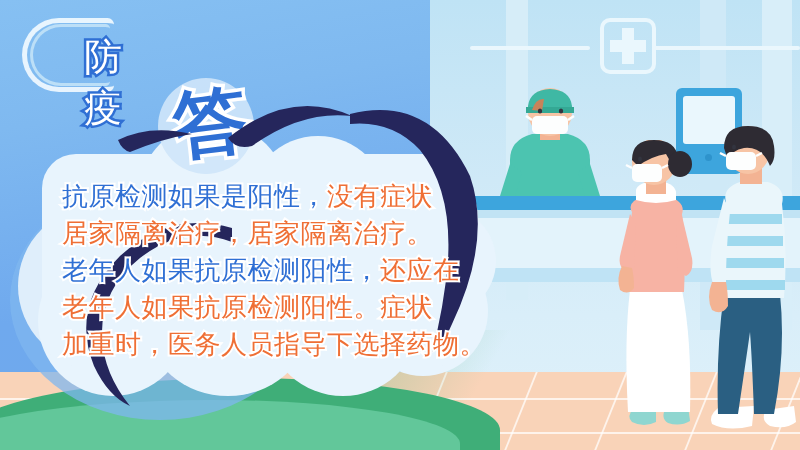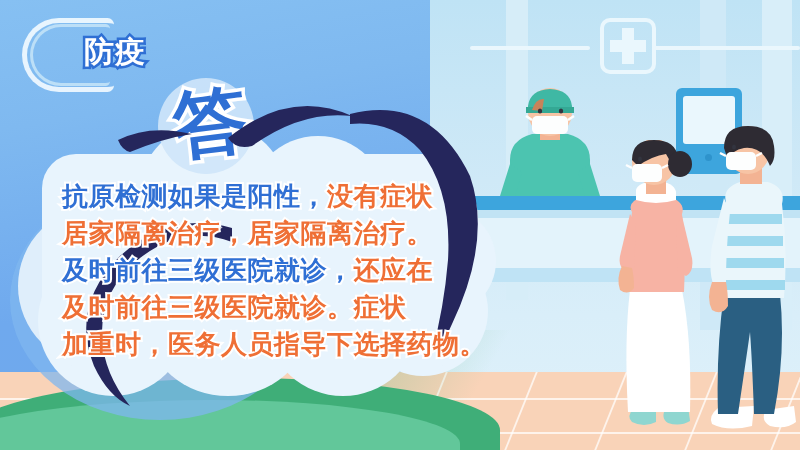--- a/index.html
+++ b/index.html
@@ -118,21 +118,21 @@
     transform:rotate(-7deg);
   }
 
   
   .swoosh { position:absolute; pointer-events:none; }
 
   
   .answer-text {
     position:absolute; left:62px; top:178px; width:420px;
     font-family:"DejaVu Sans","Liberation Sans",sans-serif;
-    font-size:26px; font-weight:bold; line-height:37px;
+    font-size:26px; font-weight:normal; line-height:37px;
     letter-spacing:.5px;
   }
   .answer-text .line { white-space:nowrap; }
   .t-blue { color:#2f6fd4; -webkit-text-stroke:4px #ffffff; paint-order:stroke fill; }
   .t-orange { color:#ef6f35; -webkit-text-stroke:4px #ffffff; paint-order:stroke fill; }
 
   
   .logo { position:absolute; left:14px; top:16px; width:140px; height:80px; }
   .logo-shield {
     position:absolute; left:8px; top:2px; width:92px; height:74px;
@@ -140,21 +140,21 @@
     border-radius:46px 8px 8px 46px;
     opacity:.95;
   }
   .logo-shield2 {
     position:absolute; left:16px; top:8px; width:80px; height:62px;
     border:3px solid #bcdff7; border-right:none;
     border-radius:40px 6px 6px 40px;
   }
   .logo-main {
     position:absolute; left:34px; top:16px;
-    font-family:"DejaVu Sans",sans-serif; font-size:30px; font-weight:bold;
+    font-family:"DejaVu Sans",sans-serif; font-size:38px; font-weight:normal;
     color:#ffffff;
     -webkit-text-stroke:5px #2f6fd4; paint-order:stroke fill;
     letter-spacing:1px;
     padding-left:36px;
   }
   .logo-sub {
     position:absolute; left:48px; top:48px;
     font-family:"DejaVu Sans",sans-serif; font-size:19px; font-weight:bold;
     color:#f9a825;
     -webkit-text-stroke:4px #ffffff; paint-order:stroke fill;
@@ -281,22 +281,22 @@
     <path d="M228 58 Q290 8 352 36 Q302 30 252 66 Q236 70 228 58 Z" fill="#25265c"></path>
     <path d="M350 34 Q430 14 470 96 Q492 160 452 244 Q444 264 432 272 Q444 228 448 180
              Q452 110 420 70 Q392 40 350 44 Z" fill="#25265c"></path>
     <path d="M232 148 Q170 130 120 176 Q70 226 94 286 Q108 316 130 326
              Q104 294 102 258 Q100 210 140 178 Q184 144 232 162 Z" fill="#25265c"></path>
   </svg>
 
   <div class="answer-text" id="answer-lines">
       <div class="line"><span class="t-blue">抗原检测如果是阳性，</span><span class="t-orange">没有症状</span></div>
       <div class="line"><span class="t-orange">居家隔离治疗，居家隔离治疗。</span></div>
-      <div class="line"><span class="t-blue">及时前往三级医院就诊，</span><span class="t-orange">还应在</span></div>
-      <div class="line"><span class="t-orange">及时前往三级医院就诊。症状</span></div>
+      <div class="line"><span class="t-blue">老年人如果抗原检测阳性，</span><span class="t-orange">还应在</span></div>
+      <div class="line"><span class="t-orange">老年人如果抗原检测阳性。症状</span></div>
       <div class="line"><span class="t-orange">加重时，医务人员指导下选择药物。</span></div>
     </div>
 
   <div class="logo">
     <div class="logo-shield"></div>
     <div class="logo-shield2"></div>
     <div class="logo-main">防疫</div>
   </div>
 
 </div>

